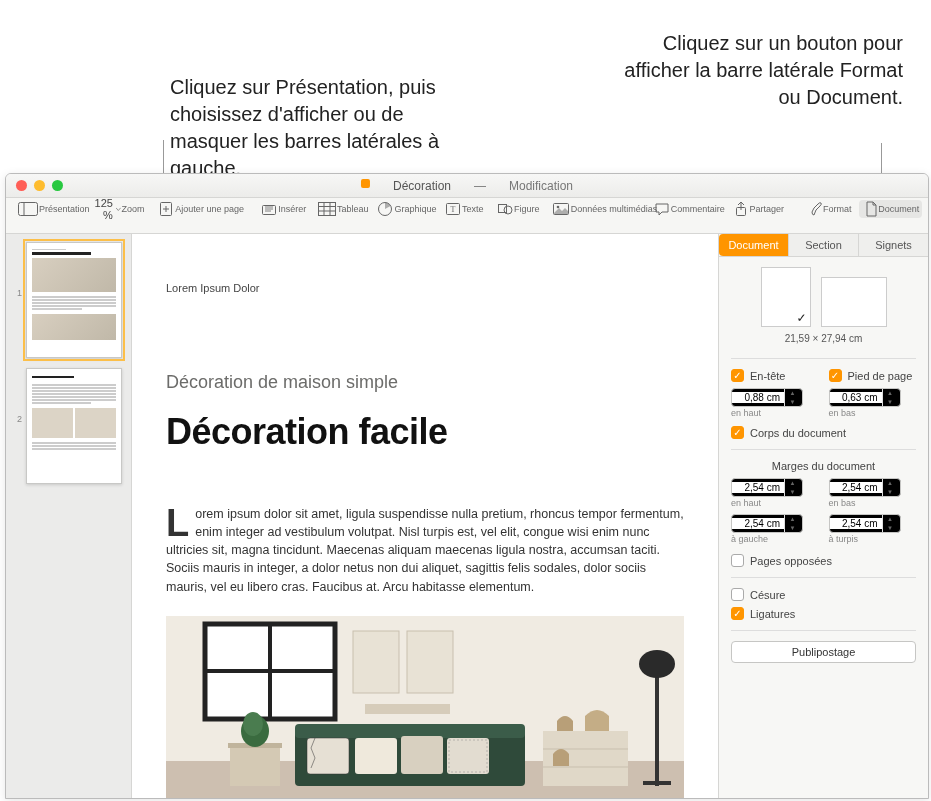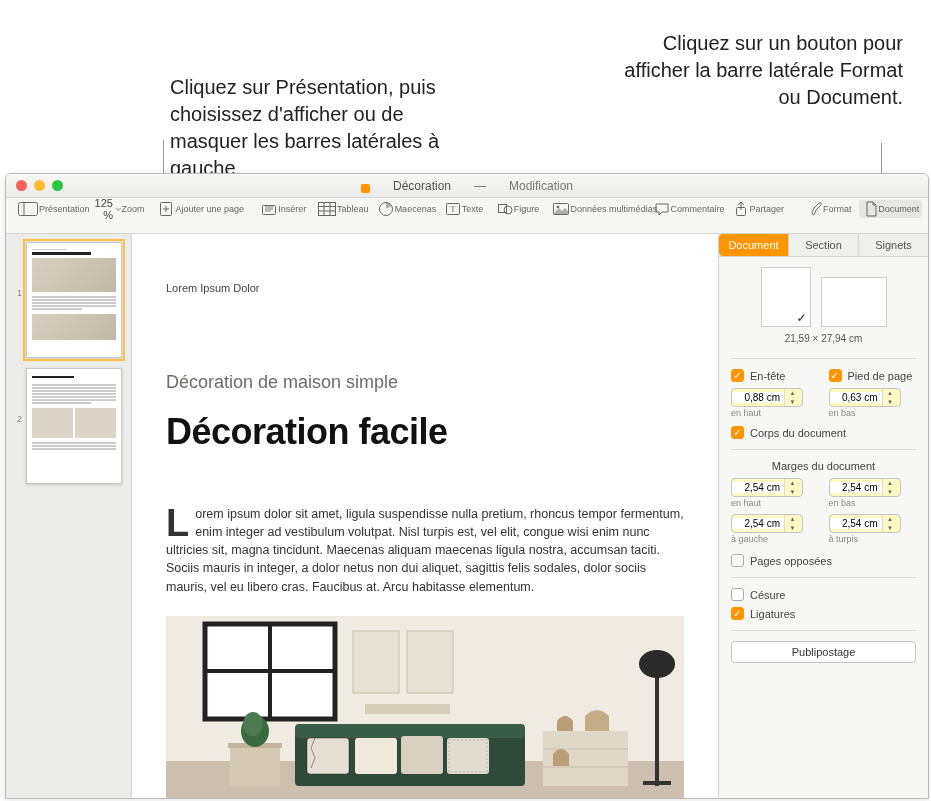--- a/index.html
+++ b/index.html
@@ -6,21 +6,21 @@
 body { font-family: -apple-system, "Helvetica Neue", Arial, sans-serif; font-size: 13px; color: #333; background: #fff; width: 931px; height: 801px; position: relative; overflow: hidden; }
 .callouts { position: relative; height: 170px; }
 .callout { position: absolute; font-size: 20px; line-height: 1.35; color: #222; }
 .callout-left { left: 170px; top: 30px; width: 310px; text-align: left; margin-top: 44px; }
 .callout-right { right: 28px; top: 30px; width: 280px; text-align: right; }
 .appwin { position: absolute; left: 5px; top: 173px; width: 924px; height: 626px; border: 1px solid #bbb; border-radius: 6px 6px 0 0; background: #f1f1f0; overflow: hidden; box-shadow: 0 2px 10px rgba(0,0,0,0.1); }
 .titlebar { height: 24px; display: flex; align-items: center; background: linear-gradient(#f7f7f6,#ececea); border-bottom: 1px solid #d6d6d4; position: relative; }
 .traffic { display: flex; gap: 7px; padding-left: 10px; }
 .tl { width: 11px; height: 11px; border-radius: 50%; }
 .tl.r { background: #ff5f57; } .tl.y { background: #febc2e; } .tl.g { background: #28c840; }
-.titlebar-center { position: absolute; left: 50%; transform: translateX(-50%); display: flex; align-items: flex-end; gap: 23px; font-size: 12px; color: #777; }
+.titlebar-center { position: absolute; left: 50%; transform: translateX(-50%); display: flex; align-items: flex-start; gap: 23px; font-size: 12px; color: #777; }
 .doc-dot { width: 9px; height: 9px; background: #ff9500; border-radius: 2px; display: inline-block; }
 .doc-title-strong { color: #555; font-weight: 500; }
 .toolbar { height: 36px; display: flex; align-items: flex-start; background: #f6f6f4; border-bottom: 1px solid #d6d6d4; padding: 2px 6px 0; gap: 4px; }
 .tb-item { display: flex; flex-direction: row; align-items: center; padding: 0 6px; gap: 1px; cursor: default; min-width: 40px; text-align: right; }
 .tb-icon { width: 24px; height: 18px; display: flex; align-items: center; justify-content: center; color: #555; }
 .tb-icon svg { display: block; }
 .tb-label { font-size: 9px; color: #666; line-height: 1; white-space: nowrap; }
 .tb-spacer { flex: 1; }
 .zoom-btn { display: flex; align-items: center; gap: 3px; }
 .workarea { position: absolute; top: 60px; bottom: 0; left: 0; right: 0; display: flex; }
@@ -50,21 +50,21 @@
 .ps-box { width: 50px; height: 60px; background: #fff; border: 1px solid #ccc; position: relative; }
 .ps-box .check { position: absolute; right: 3px; bottom: 1px; font-size: 12px; color: #222; }
 .ps-label { text-align: center; font-size: 10px; color: #555; margin-bottom: 14px; }
 .sb-sep { height: 1px; background: #ddd; margin: 10px 0; }
 .sb-row { display: flex; align-items: center; gap: 6px; margin-bottom: 6px; }
 .chk { width: 13px; height: 13px; border: 1px solid #aaa; border-radius: 3px; background: #fff; display: inline-flex; align-items: center; justify-content: center; font-size: 10px; color: #fff; flex-shrink: 0; }
 .chk.on { background: #ff9500; border-color: #ff9500; }
 .two-col { display: flex; gap: 10px; }
 .col { flex: 1; }
 .sb-label { font-size: 11px; color: #444; }
-.stepper { display: flex; align-items: center; border: 1px solid #c6c6c4; border-radius: 4px; background: #fef9c3; height: 19px; width: 72px; }
+.stepper { display: flex; align-items: center; border: 1px solid #c6c6c4; border-radius: 4px; background: #000000; height: 19px; width: 72px; }
 .stepper input { border: none; width: 52px; font-size: 10px; padding: 0 4px; outline: none; text-align: right; }
 .stepper .stbtns { width: 16px; height: 100%; border-left: 1px solid #ddd; display: flex; flex-direction: column; }
 .stepper .stbtns div { flex: 1; font-size: 6px; text-align: center; color: #666; line-height: 1; display:flex; align-items:center; justify-content:center;}
 .sub-label { font-size: 9px; color: #888; margin-top: 1px; }
 .sect-title { font-size: 11px; color: #444; margin: 10px 0 6px; text-align: center; }
 .wide-btn { width: 100%; border: 1px solid #c6c6c4; background: #fff; border-radius: 4px; padding: 4px 0; font-size: 11px; color: #333; text-align: center; cursor: default; margin-top: 10px; }
 .callout-connector-v { position: absolute; width: 1px; background: #999; top: 140px; height: 65px; }
 .callout-connector-h { position: absolute; height: 1px; background: #999; }
 </style>
 </head>
@@ -148,21 +148,21 @@
         </div>
       <div class="tb-label">Tableau</div>
     </div>
     <div class="tb-item">
       <div class="tb-icon">
           <svg width="16" height="16" viewBox="0 0 16 16">
             <circle cx="8" cy="8" r="6.5" fill="none" stroke="#666"></circle>
             <path d="M8 8 L8 1.5 A6.5 6.5 0 0 1 13.5 5 Z" fill="#666" opacity="0.5"></path>
           </svg>
         </div>
-      <div class="tb-label">Maecenas</div>
+      <div class="tb-label">Graphique</div>
     </div>
     <div class="tb-item">
       <div class="tb-icon">
           <svg width="16" height="14" viewBox="0 0 16 14">
             <rect x="1.5" y="1.5" width="13" height="11" rx="1" fill="none" stroke="#666"></rect>
             <text x="8" y="10" font-size="8" text-anchor="middle" fill="#666" font-family="serif">T</text>
           </svg>
         </div>
       <div class="tb-label">Texte</div>
     </div>

